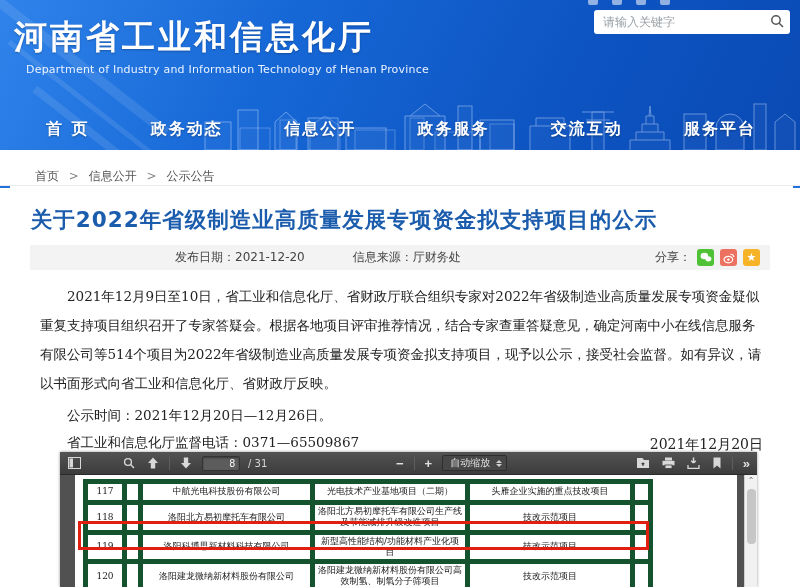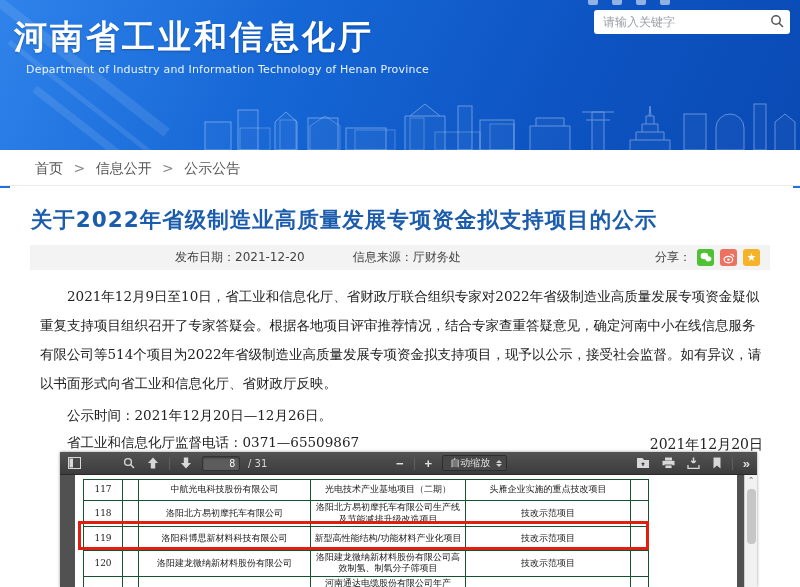--- a/index.html
+++ b/index.html
@@ -25,21 +25,21 @@
   .nav { position:absolute; left:0; bottom:0; width:800px; height:42px; display:flex; align-items:center; justify-content:space-between; padding:0 44px 0 46px; z-index:3; }
   .nav a { color:#fff; font-size:16px; font-weight:bold; text-decoration:none; letter-spacing:2px; text-shadow:0 1px 2px rgba(0,0,0,.3); }
   .skyline { position:absolute; right:0; bottom:0; width:600px; height:58px; opacity:.45; pointer-events:none; z-index:1; }
   .skyline2 { position:absolute; left:230px; bottom:0; width:300px; height:40px; opacity:.3; pointer-events:none; z-index:1; }
 
   
   .crumbbar { position:absolute; left:0; top:150px; width:800px; height:36px; background:#fff; border-bottom:1px solid #ececec; }
   .edge-blue { position:absolute; top:150px; width:10px; height:38px; background:#2272dd; }
   .edge-blue.left { left:0; }
   .edge-blue.right { right:0; width:7px; }
-  .crumb { position:absolute; left:35px; top:160px; font-size:14px; color:#555; }
+  .crumb { position:absolute; left:35px; top:168px; font-size:12px; color:#555; }
   .crumb a { color:#555; text-decoration:none; }
   .crumb .sep { margin:0 6px; color:#888; }
 
   
   .article-title { position:absolute; left:0; top:205px; width:688px; text-align:center; color:#1b5cad; font-size:21.5px; font-weight:bold; letter-spacing:1px; }
   .meta { position:absolute; left:30px; top:245px; width:740px; height:25px; background:#f3f3f3; display:flex; align-items:center; font-size:12px; color:#444; }
   .meta .pad { width:145px; }
   .meta .grp { margin-right:48px; }
   .share { margin-left:auto; display:flex; align-items:center; gap:6px; padding-right:10px; }
   .share-lbl { color:#444; }
@@ -66,21 +66,21 @@
   .zoom-car { display:flex; flex-direction:column; gap:1px; }
   .zoom-car i { display:block; width:0; height:0; border-left:3px solid transparent; border-right:3px solid transparent; }
   .zoom-car .up { border-bottom:3px solid #cfcfcf; }
   .zoom-car .dn { border-top:3px solid #cfcfcf; }
   .mini-txt { color:#e0e0e0; font-size:13px; font-weight:bold; }
   .chev { color:#e0e0e0; font-size:13px; font-weight:bold; letter-spacing:-1px; }
 
   .pdf-body { position:relative; width:100%; height:112px; overflow:hidden; }
   .pdf-page { position:absolute; left:15px; top:0; width:662px; height:130px; background:#fff; }
   table.doc { border-collapse:collapse; margin:4px 0 0 8px; table-layout:fixed; font-family:"DejaVu Serif","Liberation Serif",serif; }
-  table.doc td { border:1px solid #14532d; font-size:9px; color:#1a1a1a; text-align:center; vertical-align:middle; line-height:1.25; padding:1px 3px; overflow:hidden; }
+  table.doc td { border:5px solid #14532d; font-size:9px; color:#1a1a1a; text-align:center; vertical-align:middle; line-height:1.25; padding:1px 3px; overflow:hidden; }
   .hl-box { position:absolute; left:18px; top:46px; width:571px; height:29px; border:3px solid #e01f10; z-index:6; }
   .vscroll { position:absolute; right:0; top:0; width:13px; height:112px; background:#f1f1f1; border-left:1px solid #cfcfcf; }
   .vscroll .arrow { display:block; text-align:center; color:#666; font-size:8px; line-height:12px; cursor:pointer; }
   .vscroll .thumb { position:absolute; left:2px; top:14px; width:9px; height:55px; background:#c6c6c6; border-radius:4px; cursor:pointer; }
 </style>
 </head>
 <body>
 
 <div class="page">
 
@@ -137,20 +137,28 @@
         <rect x="10" y="18" width="30" height="22"></rect>
         <rect x="50" y="10" width="16" height="30"></rect>
         <path d="M80 40 V16 L95 6 L110 16 V40"></path>
         <rect x="125" y="20" width="40" height="20"></rect>
         <rect x="180" y="8" width="14" height="32"></rect>
         <rect x="205" y="22" width="45" height="18"></rect>
         <rect x="260" y="14" width="24" height="26"></rect>
       </g>
     </svg>
 
+    <div class="nav">
+      <a href="#">首 页</a>
+      <a href="#">政务动态</a>
+      <a href="#">信息公开</a>
+      <a href="#">政务服务</a>
+      <a href="#">交流互动</a>
+      <a href="#">服务平台</a>
+    </div>
   </div>
 
   <div class="edge-blue left"></div>
   <div class="edge-blue right"></div>
   <div class="crumbbar"></div>
   <div class="crumb">
     <a href="#">首页</a>
     <span class="sep">&gt;</span>
     <a href="#">信息公开</a>
     <span class="sep">&gt;</span>

